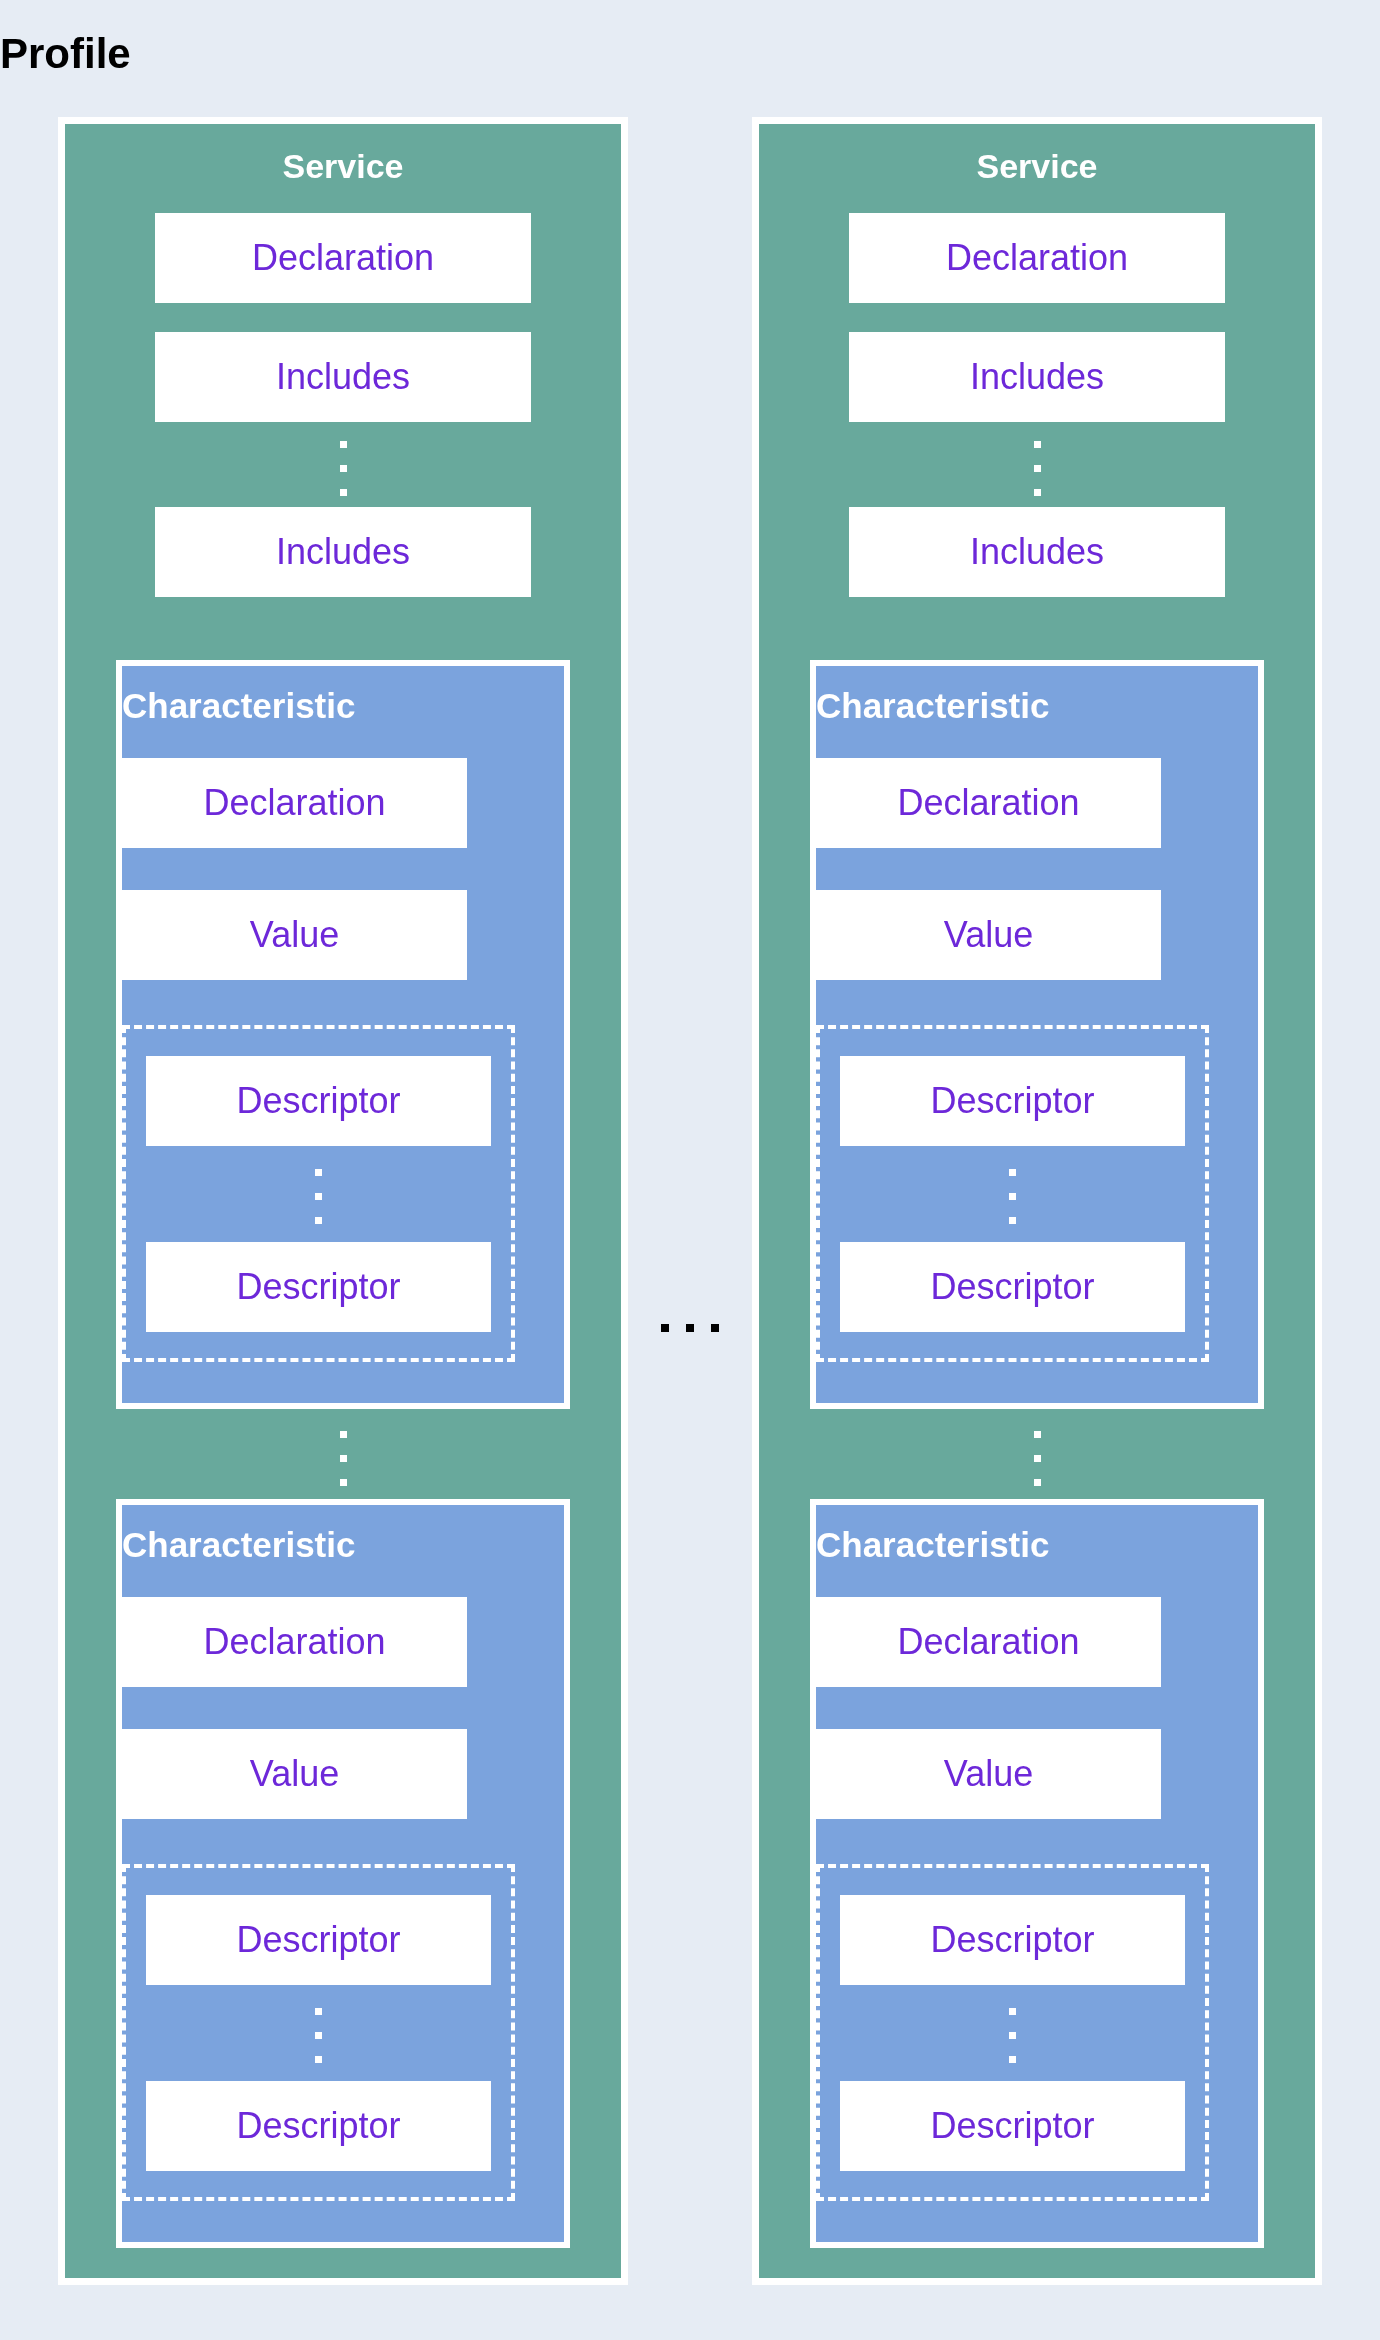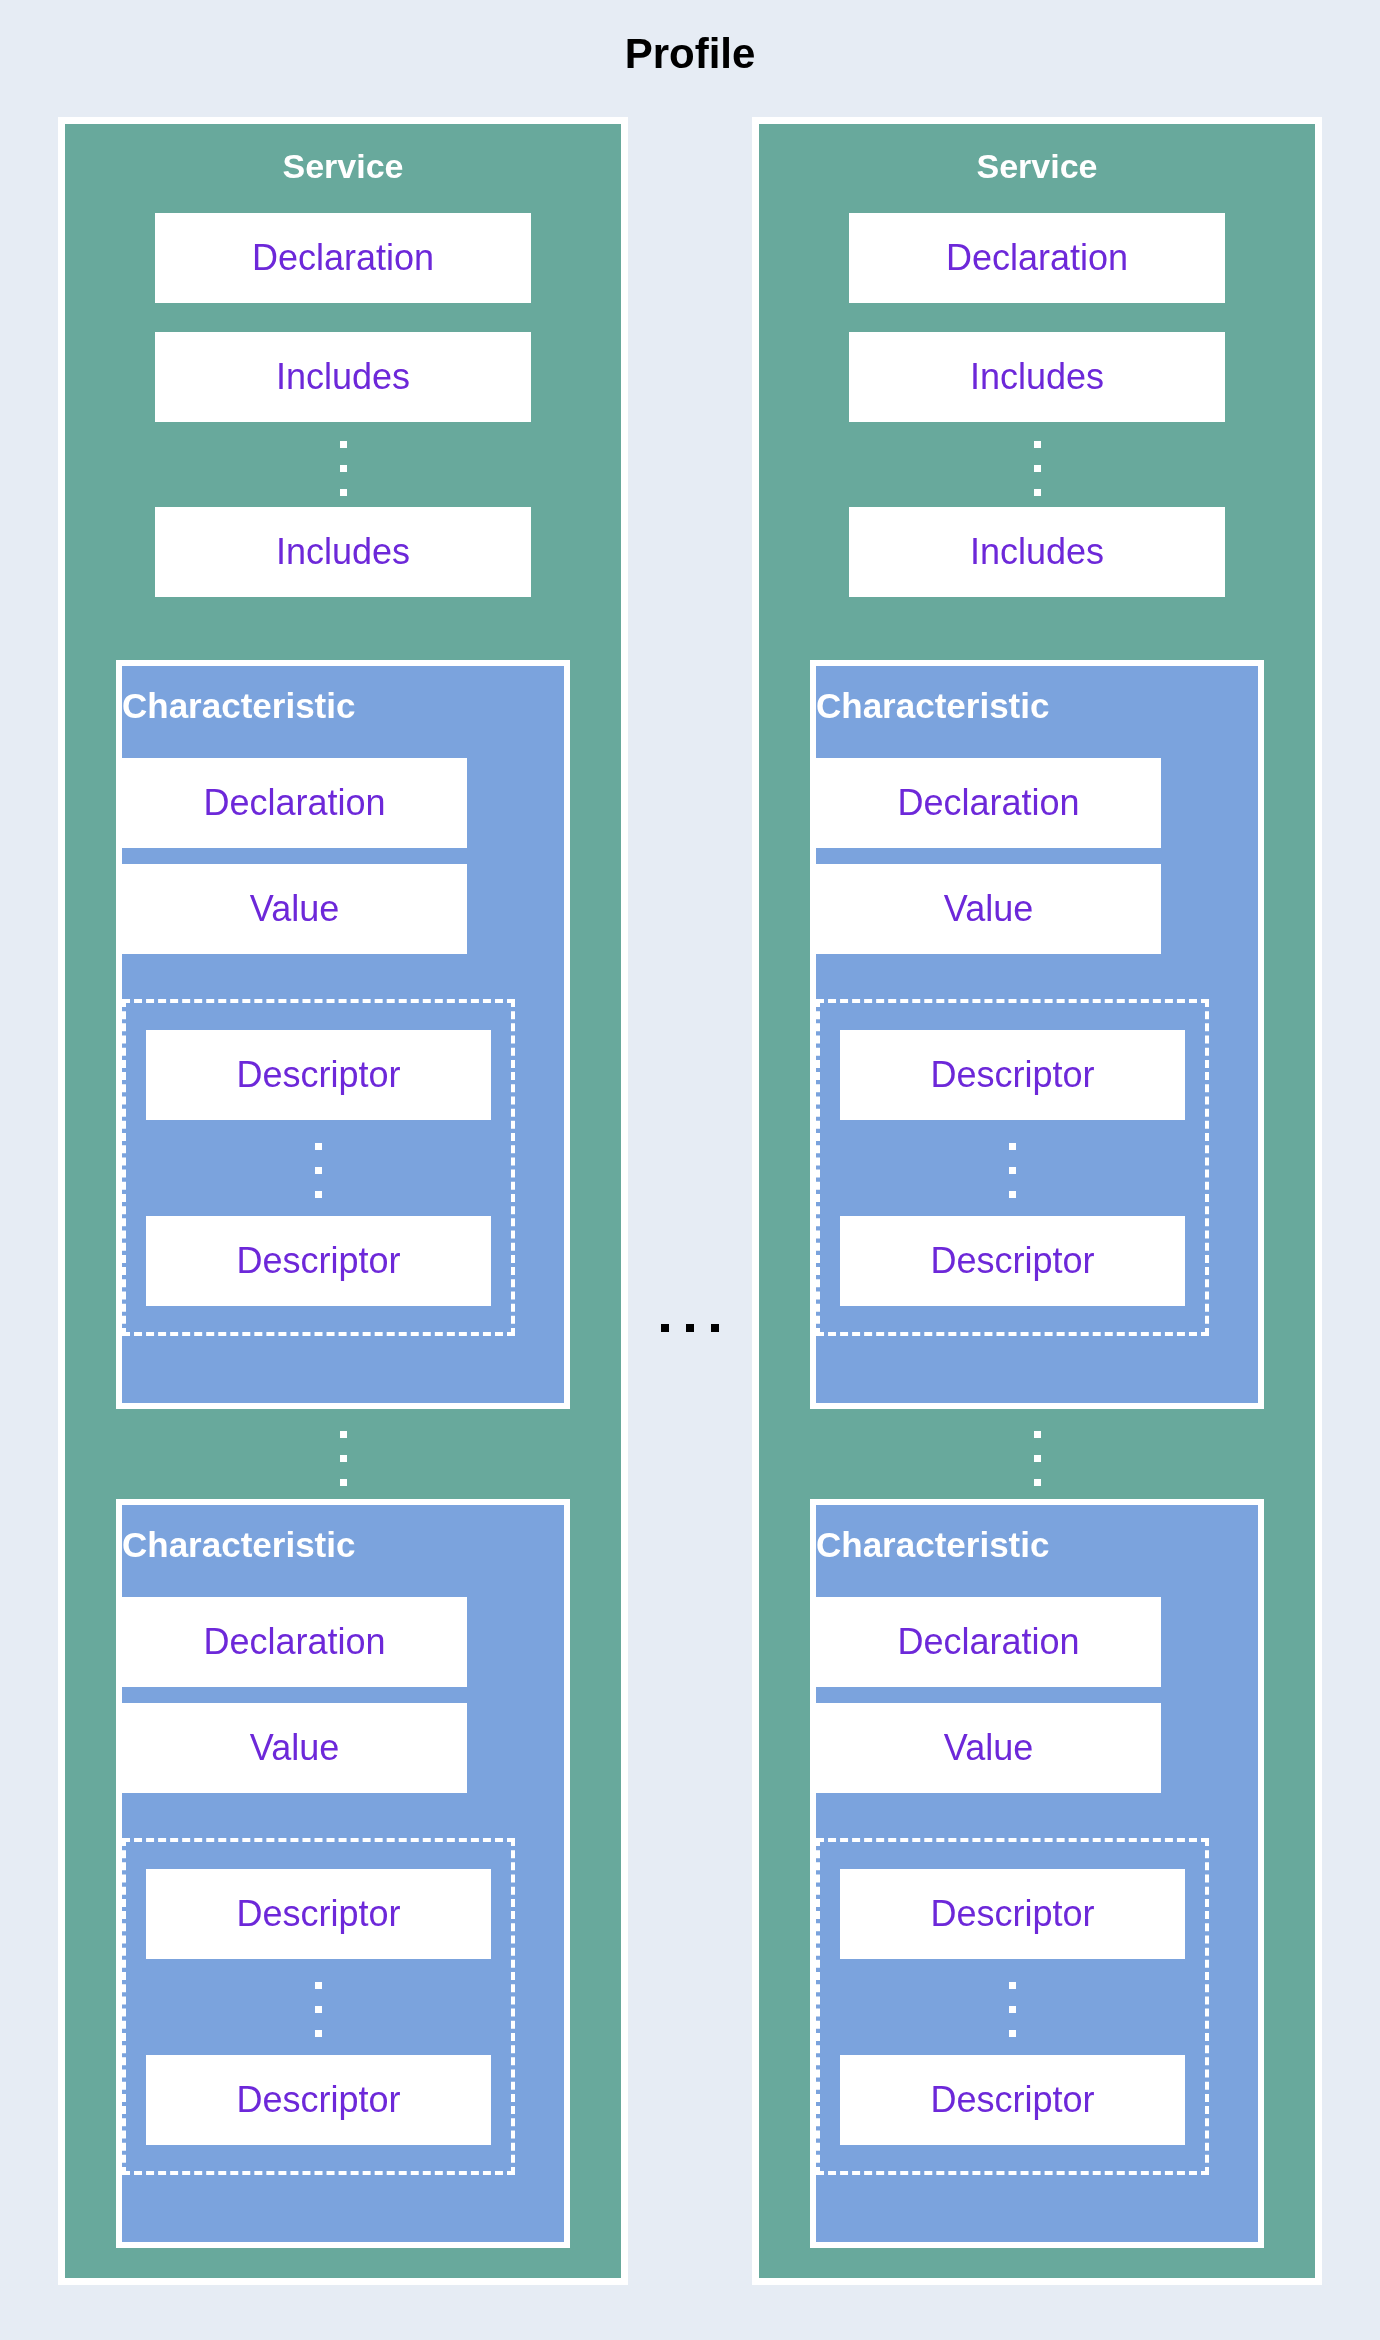--- a/index.html
+++ b/index.html
@@ -13,21 +13,20 @@
     height: 2340px;
     background: var(--background, #e6ecf4);
     overflow: hidden;
   }
   .profile-title {
     position: absolute;
     top: 30px;
     left: 0;
     width: 100%;
     margin: 0;
-    text-align: center;
     font-size: 42px;
     font-weight: bold;
     color: var(--title-text, #000000);
   }
   .services-row {
     position: absolute;
     top: 117px;
     left: 58px;
     right: 58px;
     display: flex;
@@ -81,21 +80,21 @@
     flex-shrink: 0;
   }
   .char-title {
     margin: 22px 0 0 0;
     font-size: 35px;
     line-height: 36px;
     font-weight: bold;
     color: var(--label-text, #ffffff);
   }
   .cdecl { margin-top: 34px; }
-  .cval  { margin-top: 16px; }
+  .cval  { margin-top: 42px; }
   .dashed {
     margin-top: 45px;
     width: 393px;
     box-sizing: border-box;
     border: 4px dashed #ffffff;
     padding: 27px 0 26px 0;
     display: flex;
     flex-direction: column;
     align-items: center;
   }

